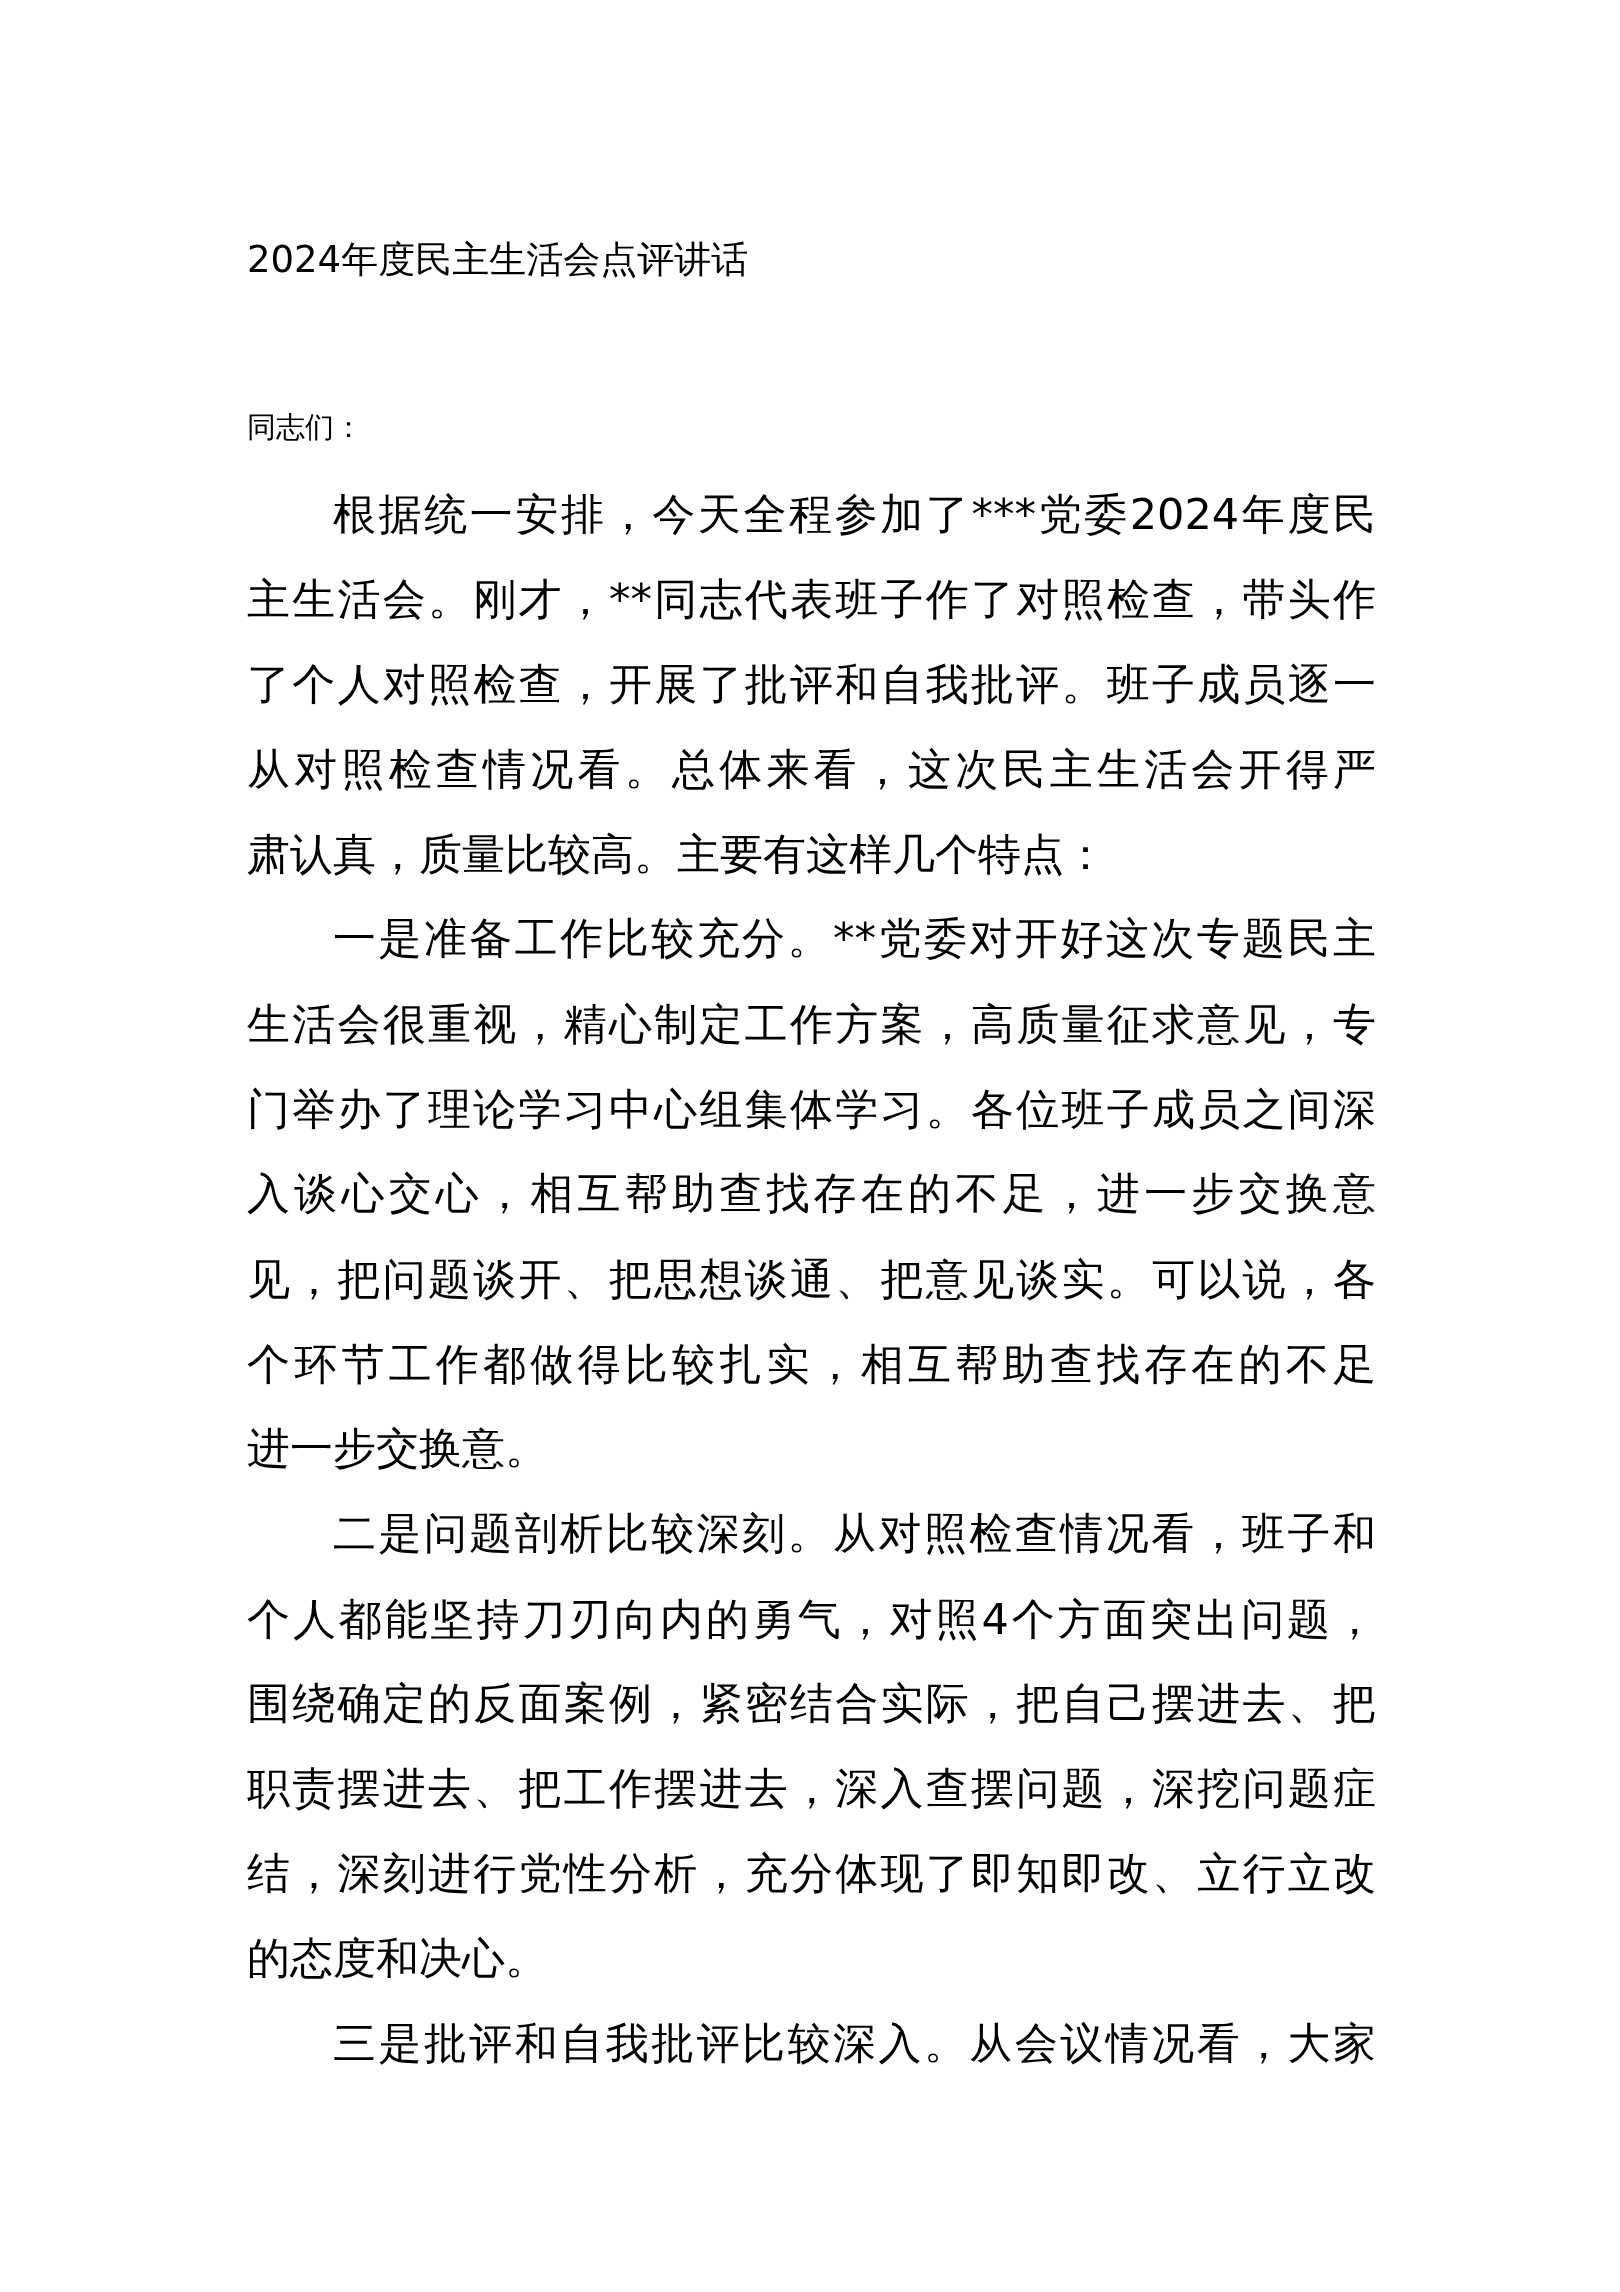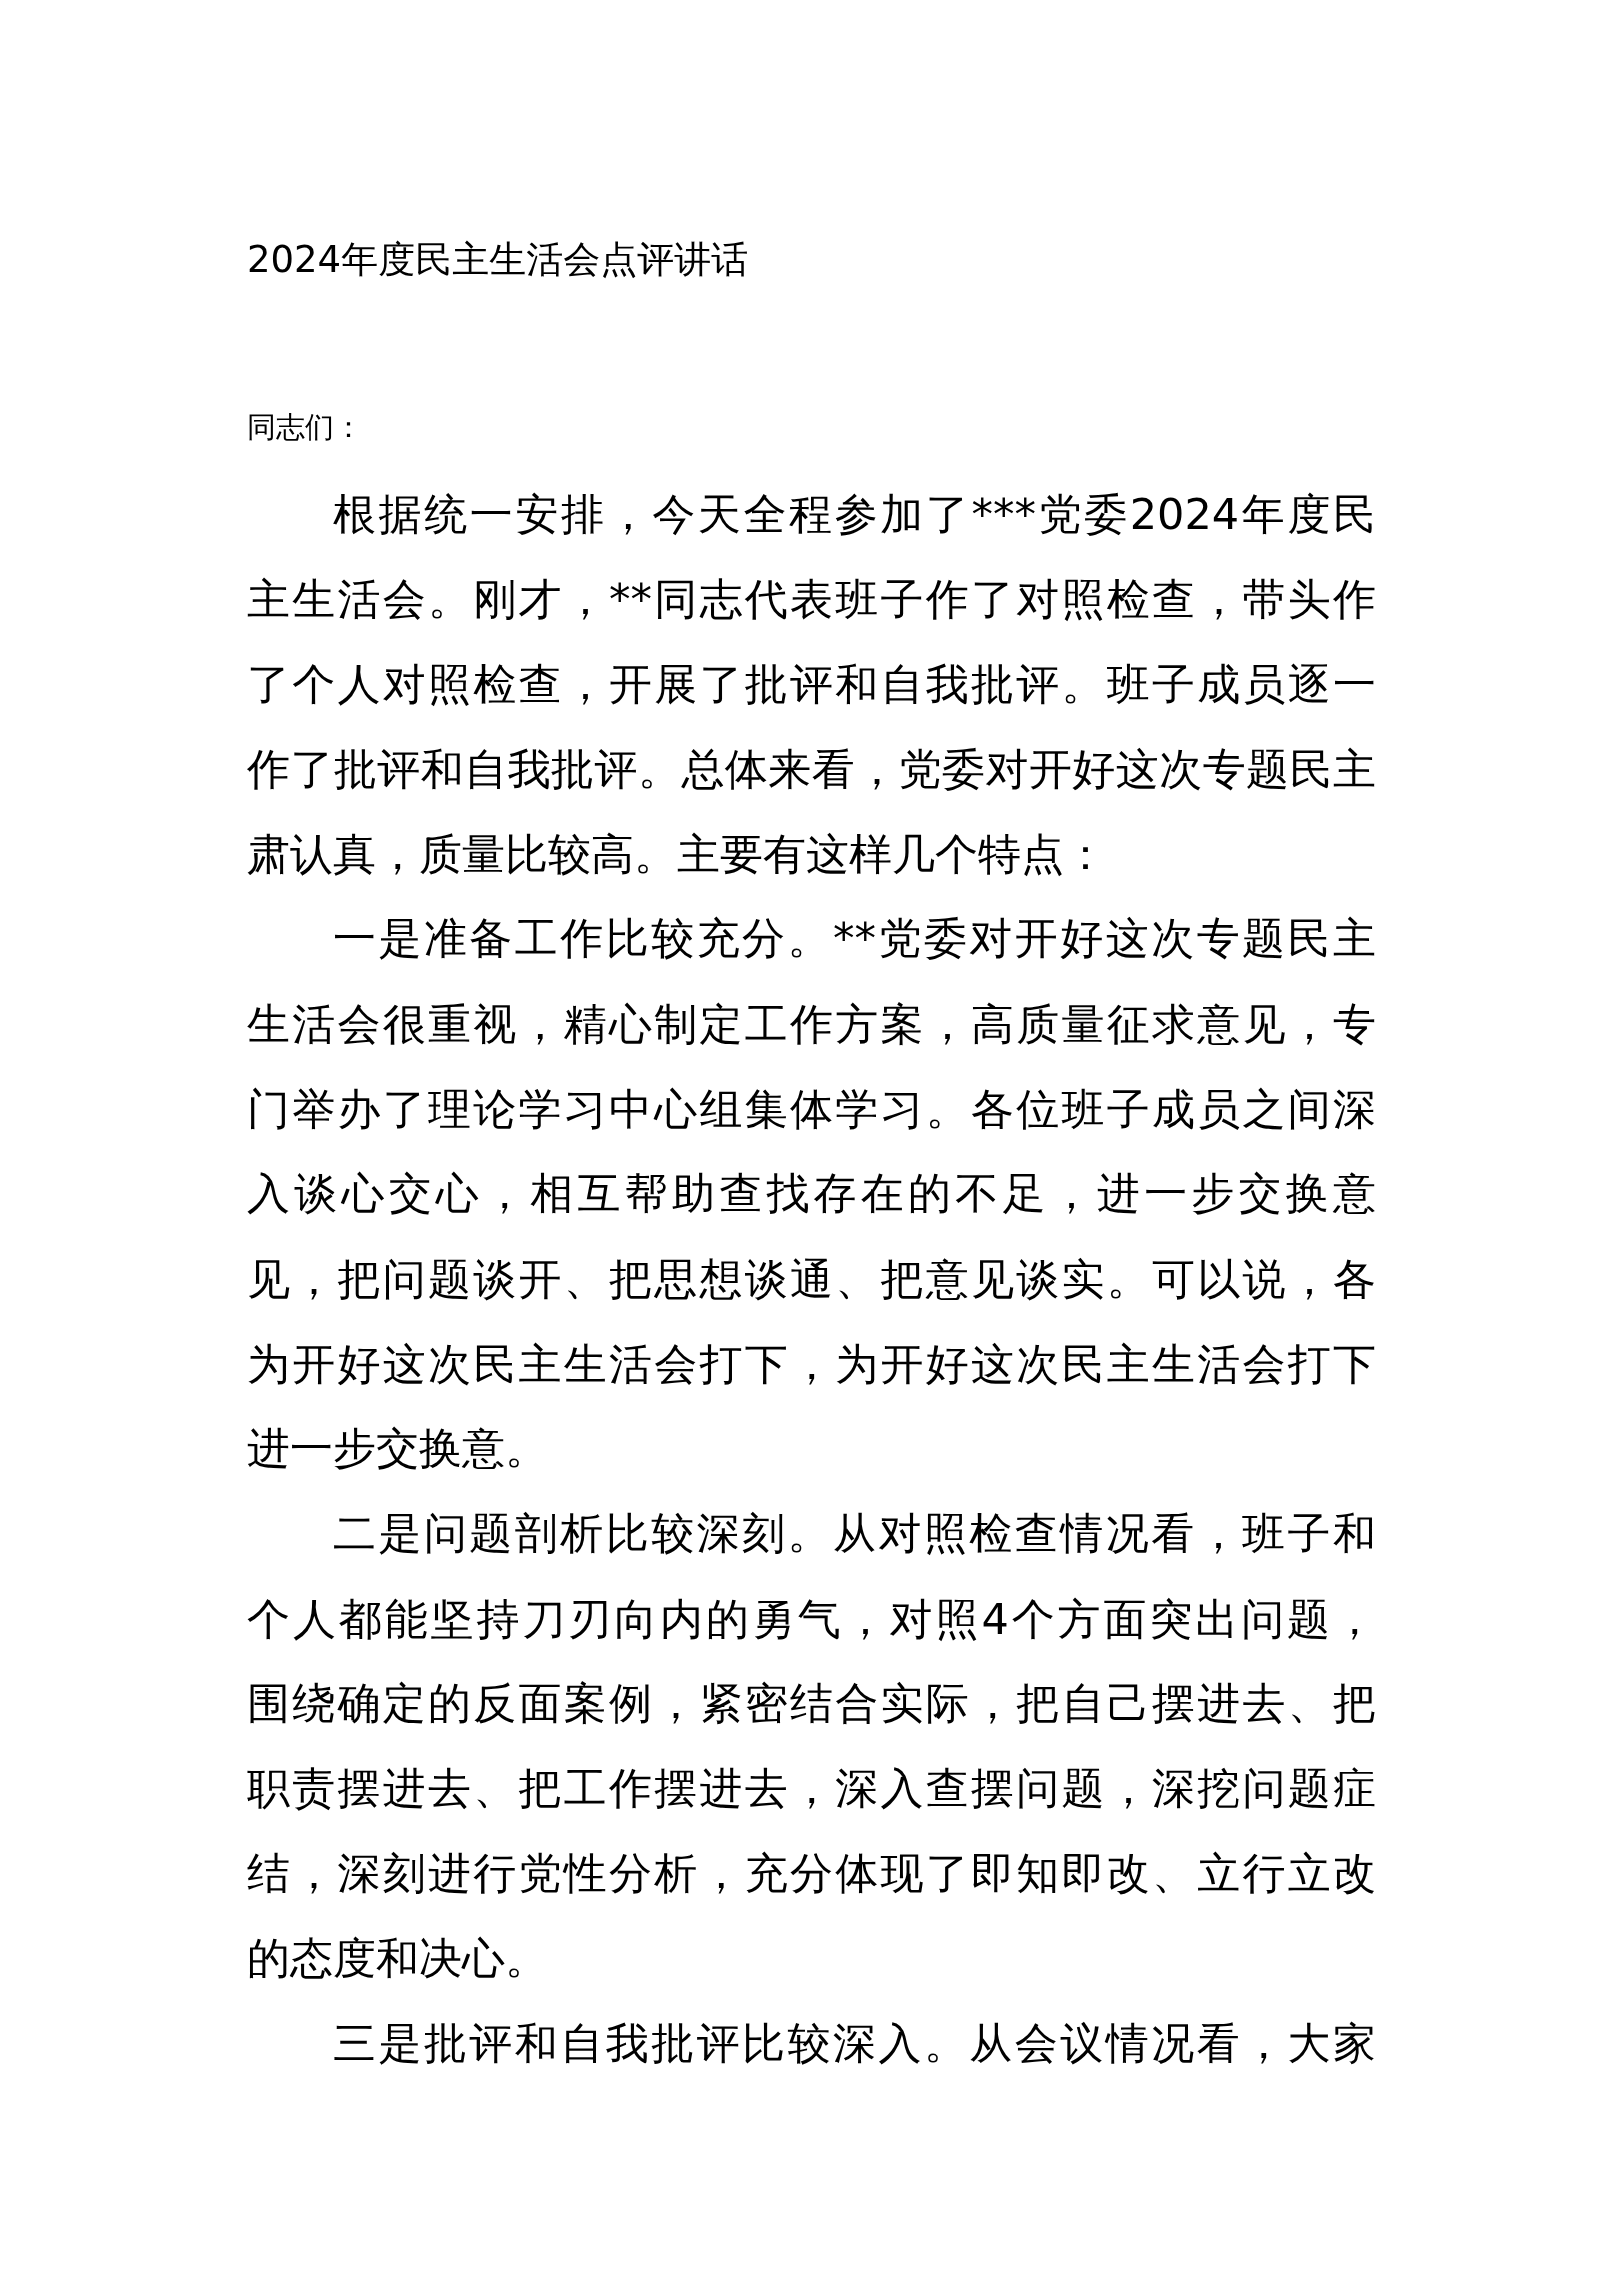--- a/index.html
+++ b/index.html
@@ -18,31 +18,31 @@
 <body>
 
 <div class="page">
   <div class="title">2024年度民主生活会点评讲话</div>
   <div class="greeting">同志们：</div>
 
   <div>
     <div class="line indent" style="top:493px">根据统一安排，今天全程参加了***党委2024年度民</div>
     <div class="line" style="top:578px">主生活会。刚才，**同志代表班子作了对照检查，带头作</div>
     <div class="line" style="top:663px">了个人对照检查，开展了批评和自我批评。班子成员逐一</div>
-    <div class="line" style="top:748px">作了批评和自我批评。总体来看，党委对开好这次专题民主</div>
+    <div class="line" style="top:748px">从对照检查情况看。总体来看，这次民主生活会开得严</div>
     <div class="line last" style="top:833px">肃认真，质量比较高。主要有这样几个特点：</div>
   </div>
 
   <div>
     <div class="line indent" style="top:917px">一是准备工作比较充分。**党委对开好这次专题民主</div>
     <div class="line" style="top:1003px">生活会很重视，精心制定工作方案，高质量征求意见，专</div>
     <div class="line" style="top:1088px">门举办了理论学习中心组集体学习。各位班子成员之间深</div>
     <div class="line" style="top:1172px">入谈心交心，相互帮助查找存在的不足，进一步交换意</div>
     <div class="line" style="top:1258px">见，把问题谈开、把思想谈通、把意见谈实。可以说，各</div>
-    <div class="line" style="top:1343px">为开好这次民主生活会打下，为开好这次民主生活会打下</div>
+    <div class="line" style="top:1343px">个环节工作都做得比较扎实，相互帮助查找存在的不足</div>
     <div class="line last" style="top:1427px">进一步交换意。</div>
   </div>
 
   <div>
     <div class="line indent" style="top:1512px">二是问题剖析比较深刻。从对照检查情况看，班子和</div>
     <div class="line" style="top:1598px">个人都能坚持刀刃向内的勇气，对照4个方面突出问题，</div>
     <div class="line" style="top:1682px">围绕确定的反面案例，紧密结合实际，把自己摆进去、把</div>
     <div class="line" style="top:1767px">职责摆进去、把工作摆进去，深入查摆问题，深挖问题症</div>
     <div class="line" style="top:1852px">结，深刻进行党性分析，充分体现了即知即改、立行立改</div>
     <div class="line last" style="top:1937px">的态度和决心。</div>

